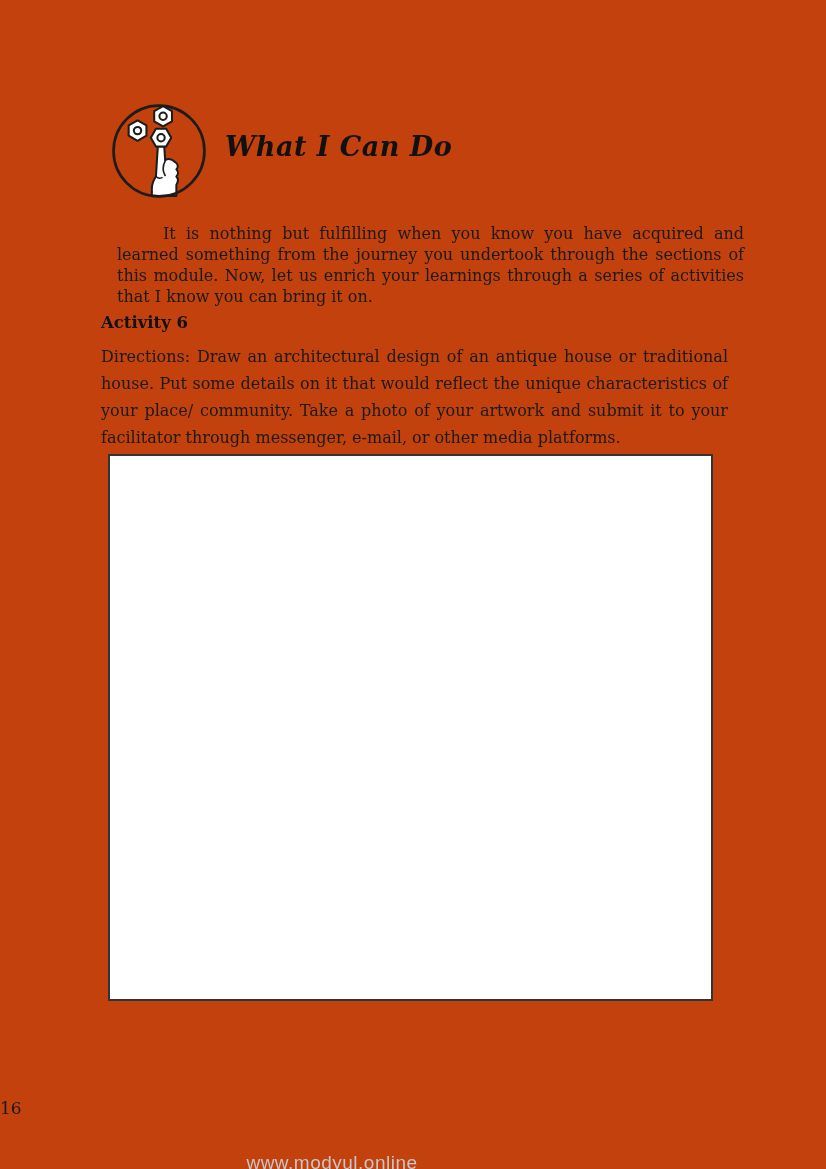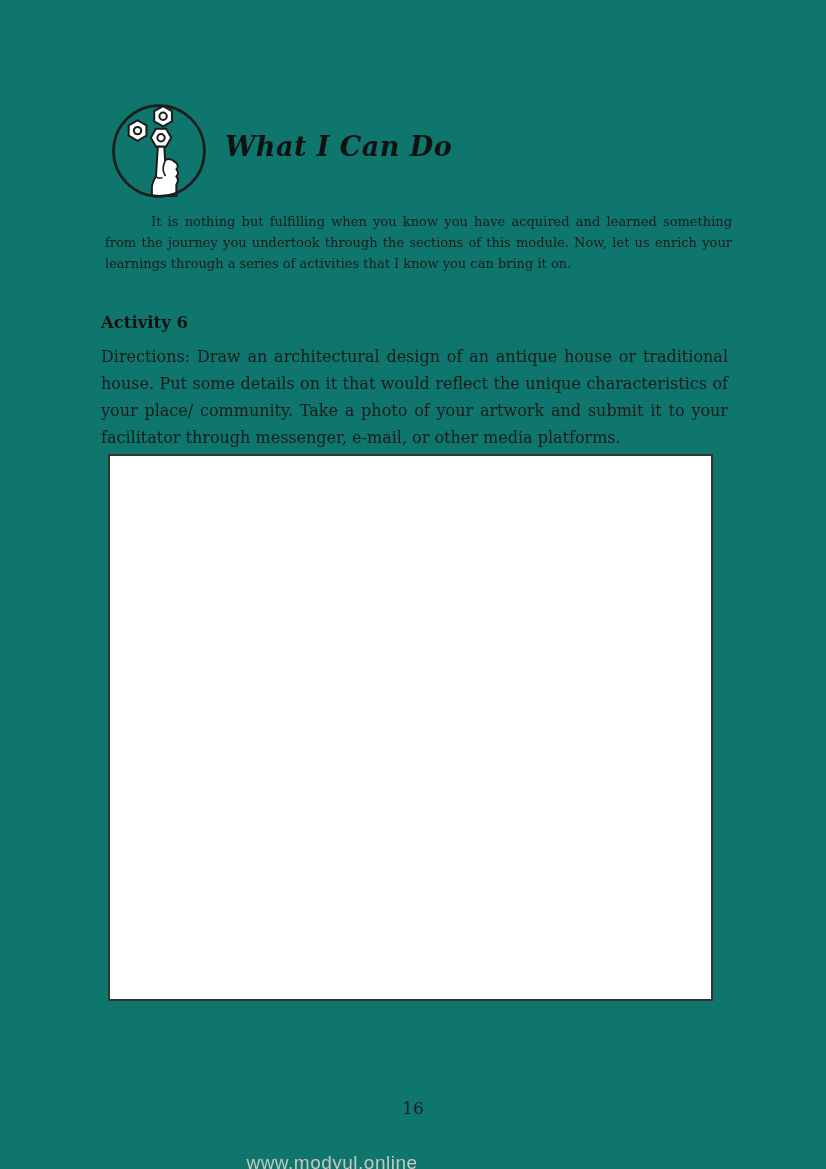--- a/index.html
+++ b/index.html
@@ -4,21 +4,21 @@
 <style>
   html, body {
     margin: 0;
     padding: 0;
     background: #ffffff;
   }
   .page {
     position: relative;
     width: 826px;
     height: 1169px;
-    background: #0f766e;
+    background: #c2410c;
     font-family: "DejaVu Serif", serif;
     color: #1b1b1b;
     overflow: hidden;
   }
 
   
   .icon-wrap {
     position: absolute;
     left: 111px;
     top: 103px;
@@ -41,22 +41,22 @@
     color: #111111;
     white-space: nowrap;
   }
 
   
   .intro {
     position: absolute;
     left: 101px;
     top: 207px;
     width: 627px;
-    margin: 4px;
-    font-size: 13px;
+    margin: 16px;
+    font-size: 16px;
     line-height: 21px;
     text-align: justify;
     text-indent: 46px;
   }
   .activity-heading {
     position: absolute;
     left: 101px;
     top: 313px;
     margin: 0;
     font-size: 16.5px;
@@ -84,21 +84,20 @@
     border: 2px solid #333333;
     background: #ffffff;
   }
 
   
   .pagenum {
     position: absolute;
     left: 0;
     top: 1098px;
     width: 826px;
-    text-align: center;
     font-size: 17px;
     color: #1b1b1b;
   }
   .watermark {
     position: absolute;
     left: 0;
     top: 1152px;
     width: 664px;
     text-align: center;
     font-family: "Liberation Sans", sans-serif;

